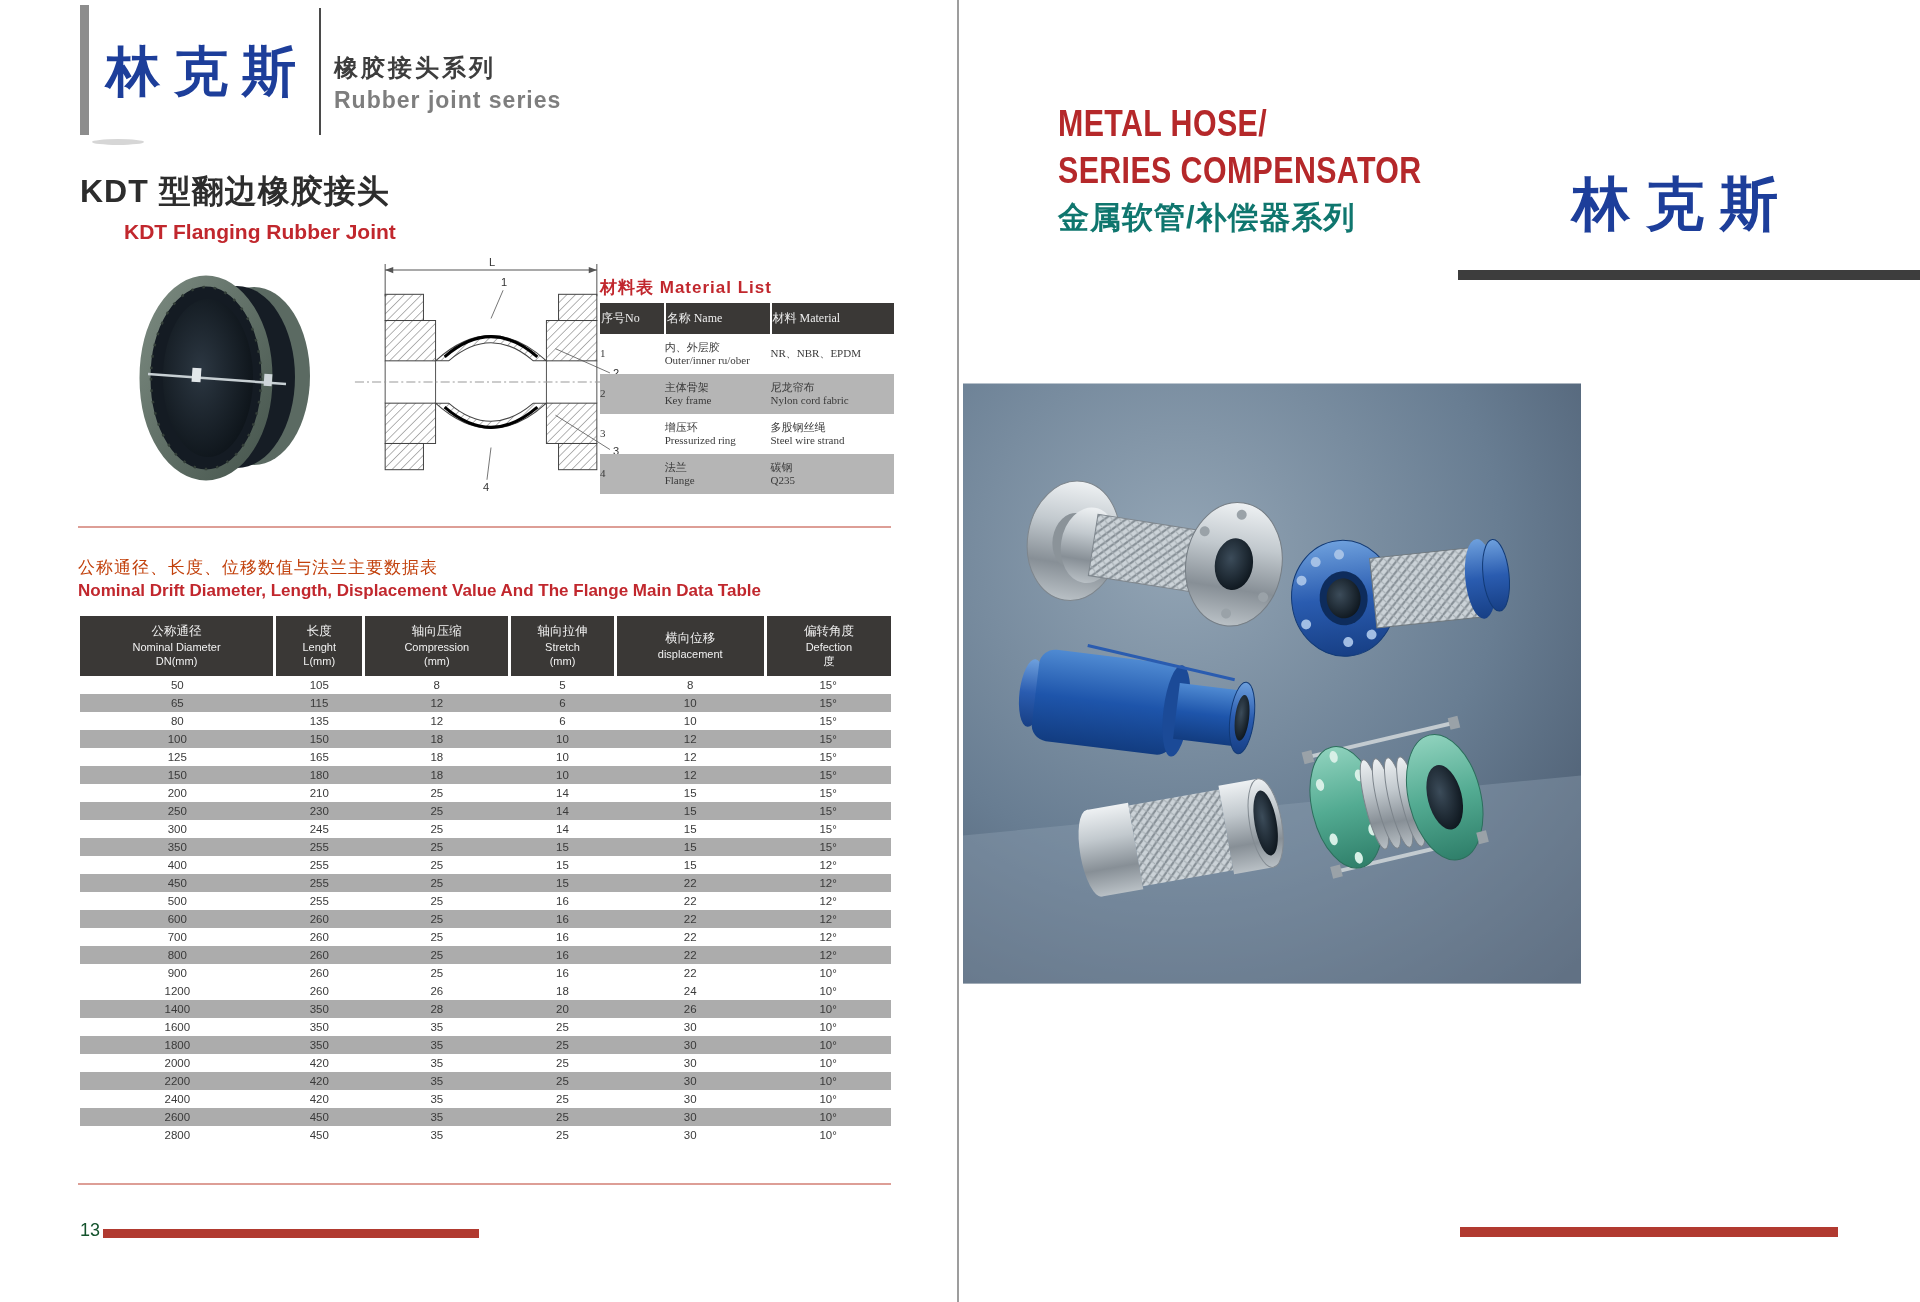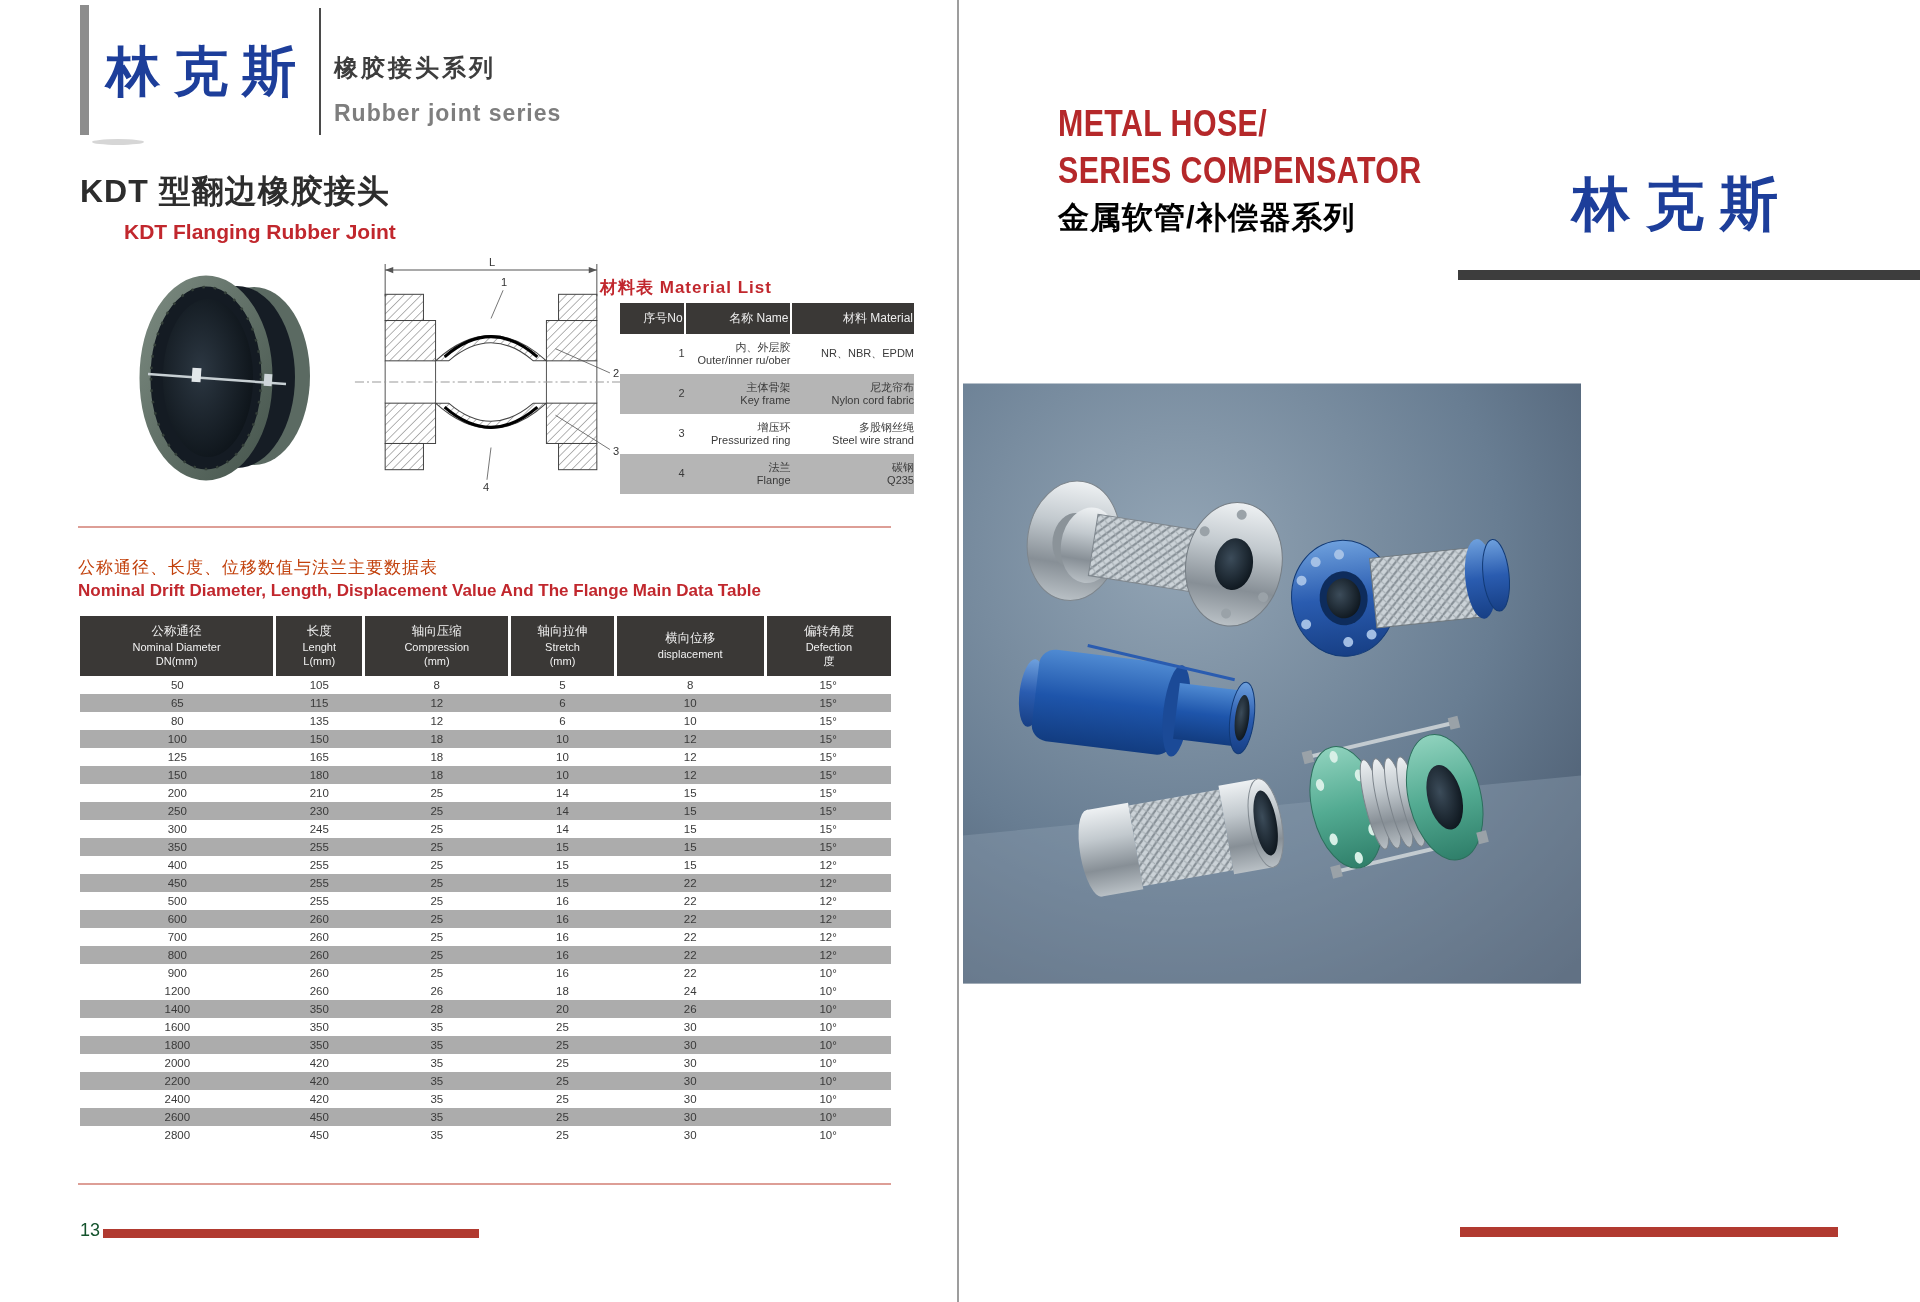--- a/index.html
+++ b/index.html
@@ -7,31 +7,31 @@
          font-family:"Liberation Sans","DejaVu Sans",sans-serif;color:#333;}
   .abs{position:absolute;}
 
   
   .logo-bar{left:80px;top:5px;width:9px;height:130px;background:#8d8d8d;}
   .logo-text{left:106px;top:36px;font-family:"DejaVu Serif","Liberation Serif",serif;
              font-size:54px;font-weight:600;color:#1d3e9a;letter-spacing:14px;white-space:nowrap;}
   .logo-swoosh{left:92px;top:139px;width:52px;height:6px;background:#d6d6d6;border-radius:50%;}
   .logo-divider{left:319px;top:8px;width:2px;height:127px;background:#4a4a4a;}
   .series-zh{left:334px;top:52px;font-size:24px;font-weight:bold;color:#3d3d3d;letter-spacing:3px;}
-  .series-en{left:334px;top:87px;font-size:23px;font-weight:bold;color:#7e7e7e;letter-spacing:1px;margin-top:13px;}
+  .series-en{left:334px;top:87px;font-size:23px;font-weight:bold;color:#7e7e7e;letter-spacing:1px;}
 
   .prod-title-zh{left:80px;top:170px;font-size:32px;font-weight:bold;color:#2d2d2d;letter-spacing:1px;text-align:center;}
   .prod-title-en{left:80px;top:220px;font-size:21px;font-weight:bold;color:#c1272d;margin-left:44px;}
 
   .joint-photo{left:136px;top:270px;width:178px;height:218px;}
   .tech-drawing{left:338px;top:256px;width:306px;height:252px;}
 
   
   .mat-title{left:600px;top:276px;font-size:17px;font-weight:bold;color:#c1272d;letter-spacing:1px;}
-  .mat-table{left:620px;top:303px;width:294px;border-collapse:collapse;table-layout:fixed;text-align:right;}
+  .mat-table{left:600px;top:303px;width:294px;border-collapse:collapse;table-layout:fixed;text-align:left;font-family:Liberation Serif, serif;}
   .mat-table th{background:#3a3836;color:#efefef;font-weight:normal;font-size:12px;height:29px;}
   .mat-table th + th{border-left:2px solid #fff;}
   .mat-table td{font-size:11px;color:#3a3a3a;height:38px;line-height:1.2;padding:1px 0;}
   .mat-table tbody tr.alt{background:#b5b5b5;}
   .mat-table col.c1{width:22%;} .mat-table col.c2{width:36%;} .mat-table col.c3{width:42%;}
 
   .red-rule{left:78px;top:526px;width:813px;height:2px;background:#dd9e96;}
   .dt-title-zh{left:78px;top:556px;font-size:17px;color:#c2410c;letter-spacing:1px;}
   .dt-title-en{left:78px;top:581px;font-size:17px;font-weight:bold;color:#c1272d;}
 
@@ -50,21 +50,21 @@
   .page-num{left:80px;top:1220px;font-size:18px;color:#14532d;}
   .footer-bar-left{left:103px;top:1229px;width:376px;height:9px;background:#b13a30;}
 
   
   .page-divider{left:957px;top:0;width:2px;height:1302px;background:#9d9d9d;}
 
   
   .mh-line{left:1058px;font-size:37px;font-weight:bold;color:#b5282a;transform:scaleX(0.82);
            transform-origin:left top;white-space:nowrap;letter-spacing:0.5px;}
   .mh-l1{top:103px;} .mh-l2{top:150px;}
-  .mh-zh{left:1058px;top:197px;font-size:31px;font-weight:bold;color:#000000;letter-spacing:1px;}
+  .mh-zh{left:1058px;top:197px;font-size:31px;font-weight:bold;color:#0f766e;letter-spacing:1px;}
   .logo-right{left:1572px;top:166px;font-family:"DejaVu Serif","Liberation Serif",serif;
               font-size:58px;font-weight:600;color:#1d3e9a;letter-spacing:16px;white-space:nowrap;}
   .dark-bar{left:1458px;top:270px;width:462px;height:10px;background:#3d3d3d;}
   .products-photo{left:963px;top:383px;width:618px;height:601px;}
   .footer-bar-right{left:1460px;top:1227px;width:378px;height:10px;background:#b13a30;}
 </style>
 </head>
 <body>
 
 <div class="sheet">

